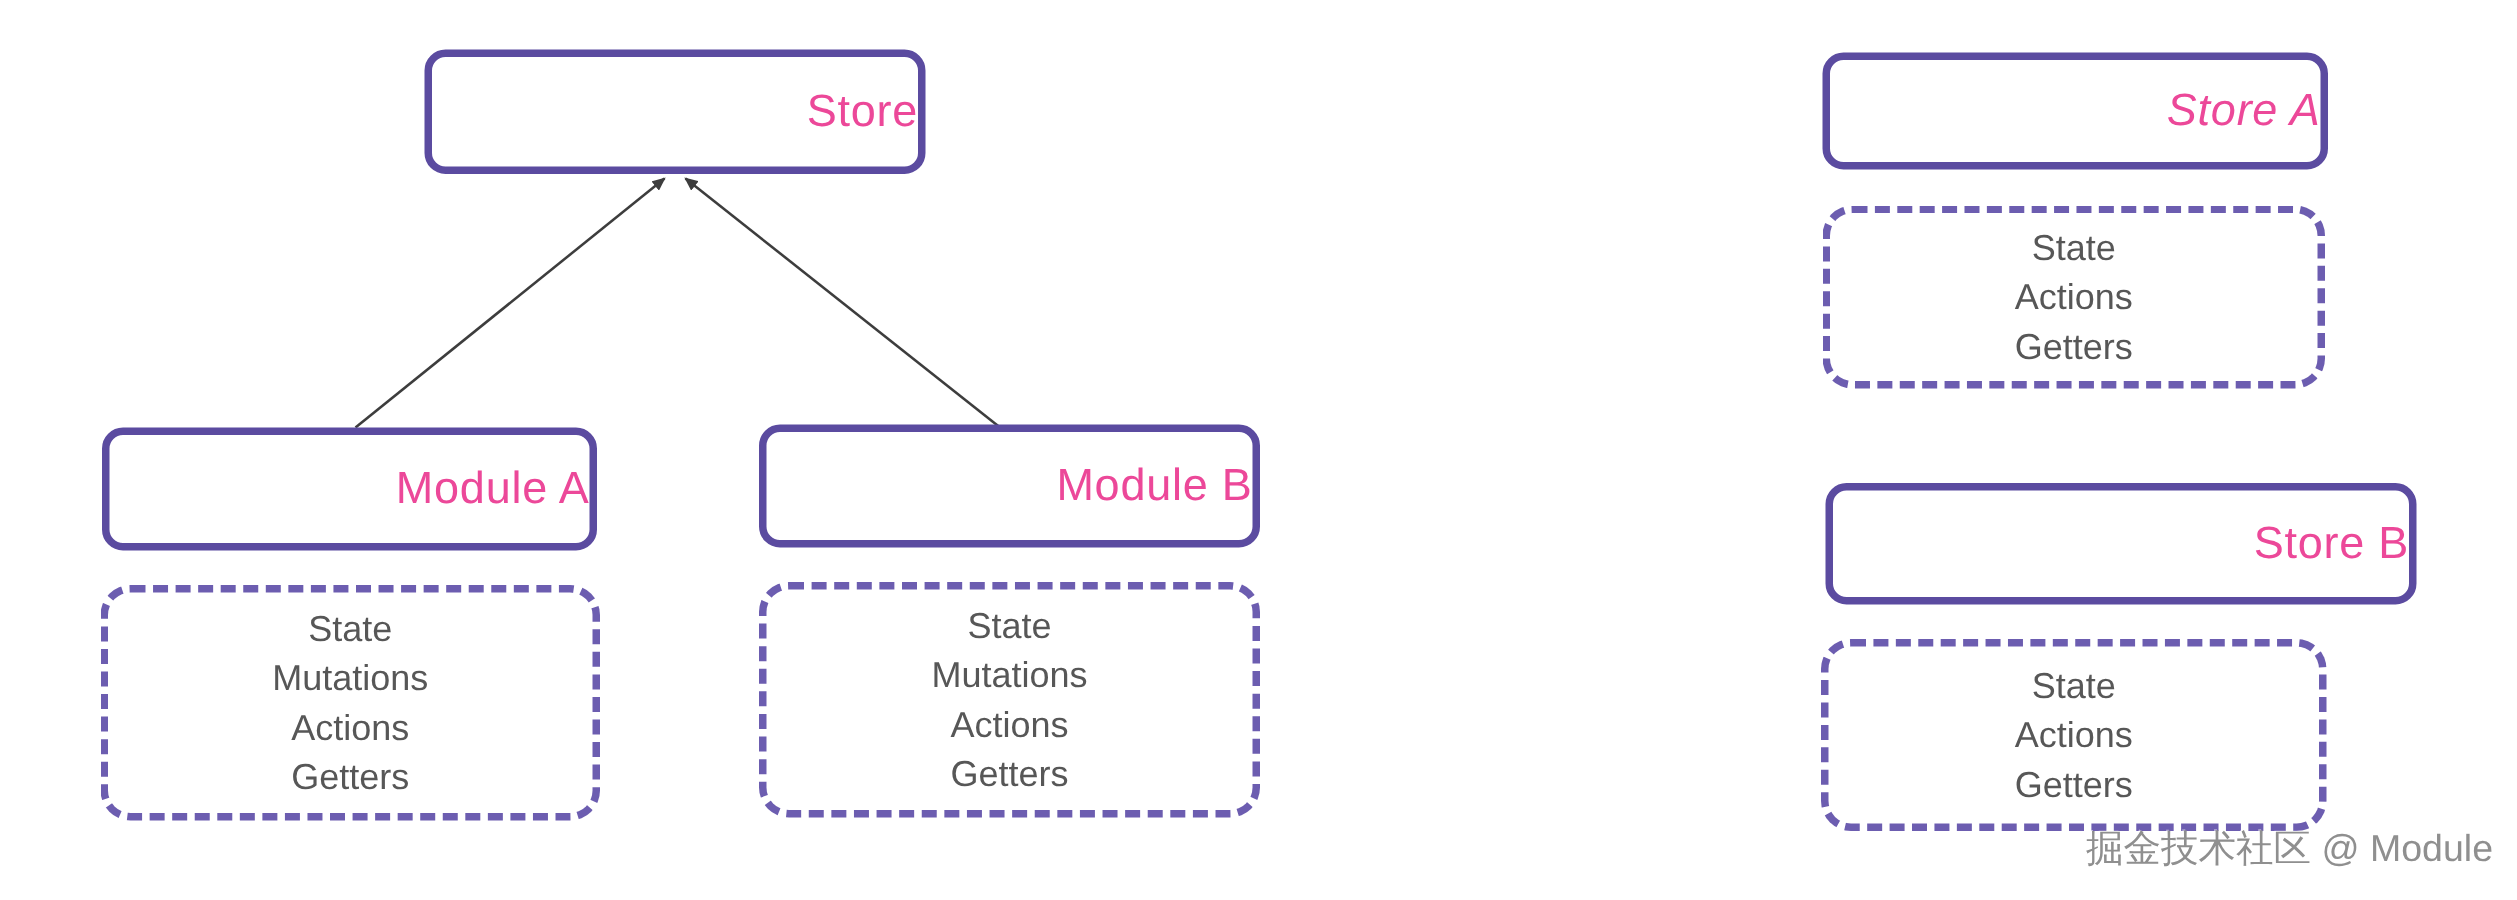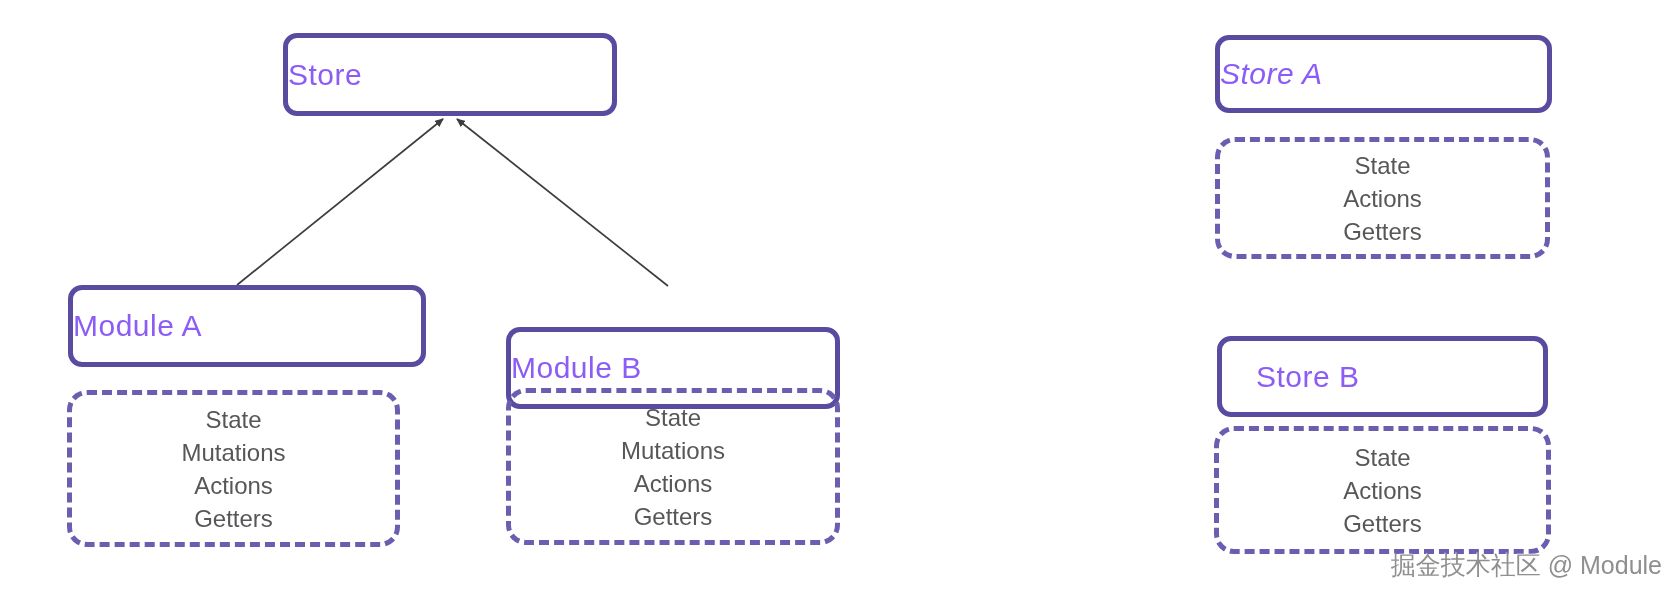--- a/index.html
+++ b/index.html
@@ -24,22 +24,22 @@
     pointer-events: none;
   }
   .solid-box {
     position: absolute;
     box-sizing: border-box;
     border: 5px solid #5b4ba0;
     border-radius: 14px;
     background: #ffffff;
     display: flex;
     align-items: center;
-    justify-content: flex-start;
-    color: #8b5cf6;
+    justify-content: flex-end;
+    color: #ec4899;
     font-size: 30px;
     letter-spacing: 0.5px;
   }
   .dashed-box {
     position: absolute;
     box-sizing: border-box;
     border: 5px dashed #6c5db0;
     border-radius: 20px;
     background: transparent;
     display: flex;
@@ -49,28 +49,28 @@
     color: #575757;
     font-size: 24px;
   }
   .dashed-box .line {
     line-height: 33px;
     text-align: center;
     white-space: nowrap;
   }
   
   .store-box      { left: 283px; top: 33px;  width: 334px; height: 83px; }
-  .module-a-box   { left: 68px;  top: 285px; width: 358px; height: 82px; }
-  .module-b-box   { left: 506px; top: 283px; width: 334px; height: 82px; margin-top: 44px; }
+  .module-a-box   { left: 68px;  top: 285px; width: 330px; height: 82px; }
+  .module-b-box   { left: 506px; top: 283px; width: 334px; height: 82px; }
   .module-a-dash  { left: 67px;  top: 390px; width: 333px; height: 157px; }
   .module-b-dash  { left: 506px; top: 388px; width: 334px; height: 157px; }
   
   .store-a-box    { left: 1215px; top: 35px;  width: 337px; height: 78px; font-style: italic; }
   .store-a-dash   { left: 1215px; top: 137px; width: 335px; height: 122px; }
-  .store-b-box    { left: 1217px; top: 336px; width: 331px; height: 81px; padding-left: 34px; }
+  .store-b-box    { left: 1217px; top: 322px; width: 394px; height: 81px; padding-left: 34px; }
   .store-b-dash   { left: 1214px; top: 426px; width: 337px; height: 128px; }
   .watermark {
     position: absolute;
     right: 16px;
     bottom: 18px;
     font-size: 25px;
     color: #8f8f8f;
     text-shadow: 1px 1px 0 rgba(255,255,255,0.9), -1px -1px 0 rgba(255,255,255,0.5);
     white-space: nowrap;
   }

